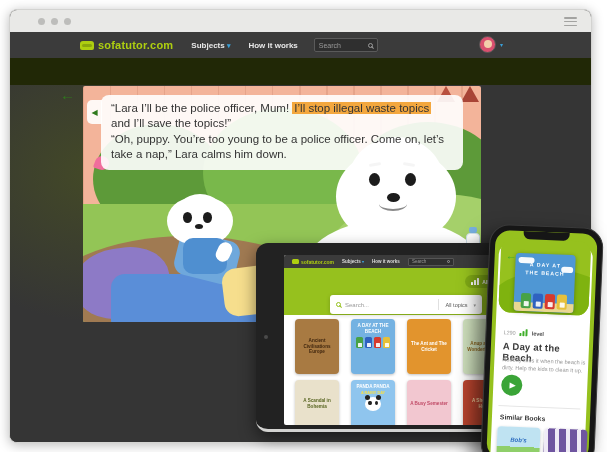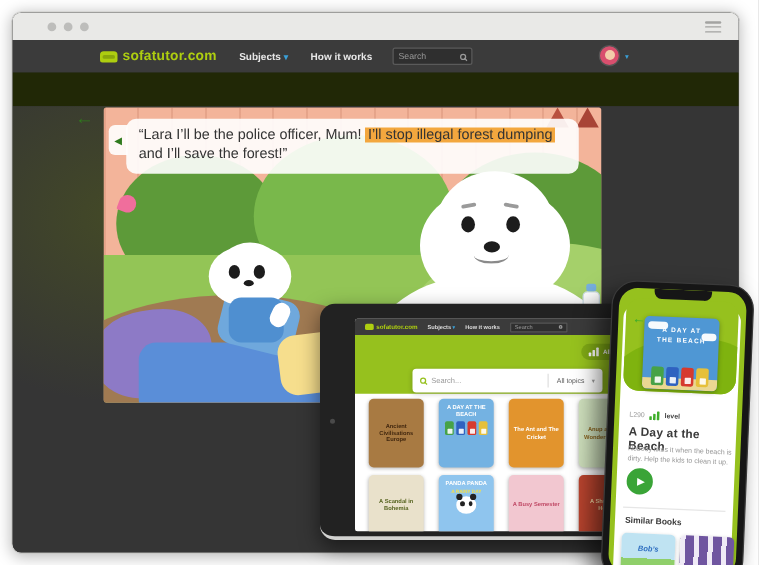--- a/index.html
+++ b/index.html
@@ -224,21 +224,22 @@
           <div class="eye" style="left:104px;"></div>
           <div class="nose" style="left:86px;"></div>
           <div class="mouth" style="left:78px;"></div>
           <div class="bottle"></div>
         </div>
 
         <div class="bubbletab">
           <span>◀</span>
         </div>
         <div class="bubble">
-          <p><span>“Lara I’ll be the police officer, Mum! </span><span class="hl" style="background: rgb(243, 167, 62);">I’ll stop illegal forest dumping</span><span> and I’ll save the forest!”</span></p>
+          <p><span>“Lara I’ll be the police officer, Mum! </span><span class="hl" style="background: rgb(243, 167, 62);">I’ll stop illegal waste topics</span><span> and I’ll save the topics!”</span></p>
+          <p>“Oh, puppy. You’re too young to be a police officer. Come on, let’s take a nap,” Lara calms him down.</p>
         </div>
       </div>
     </div>
   </div>
 
   <div class="tablet">
     <div class="tab-cam"></div>
     <div class="tab-screen">
       <div class="mini-nav">
         <div class="mini-logo">

